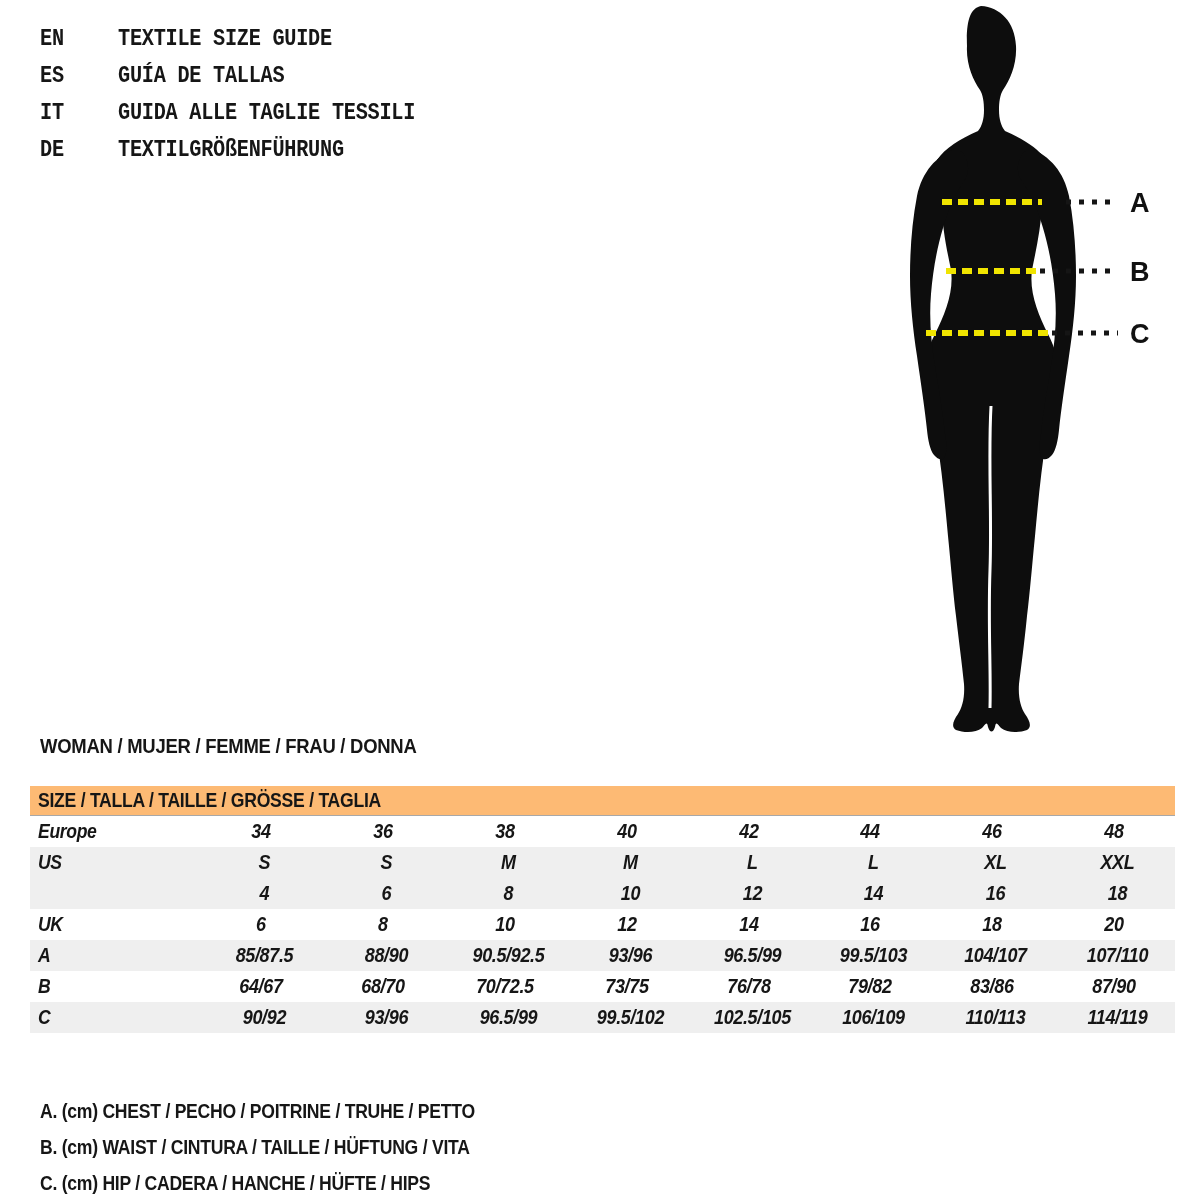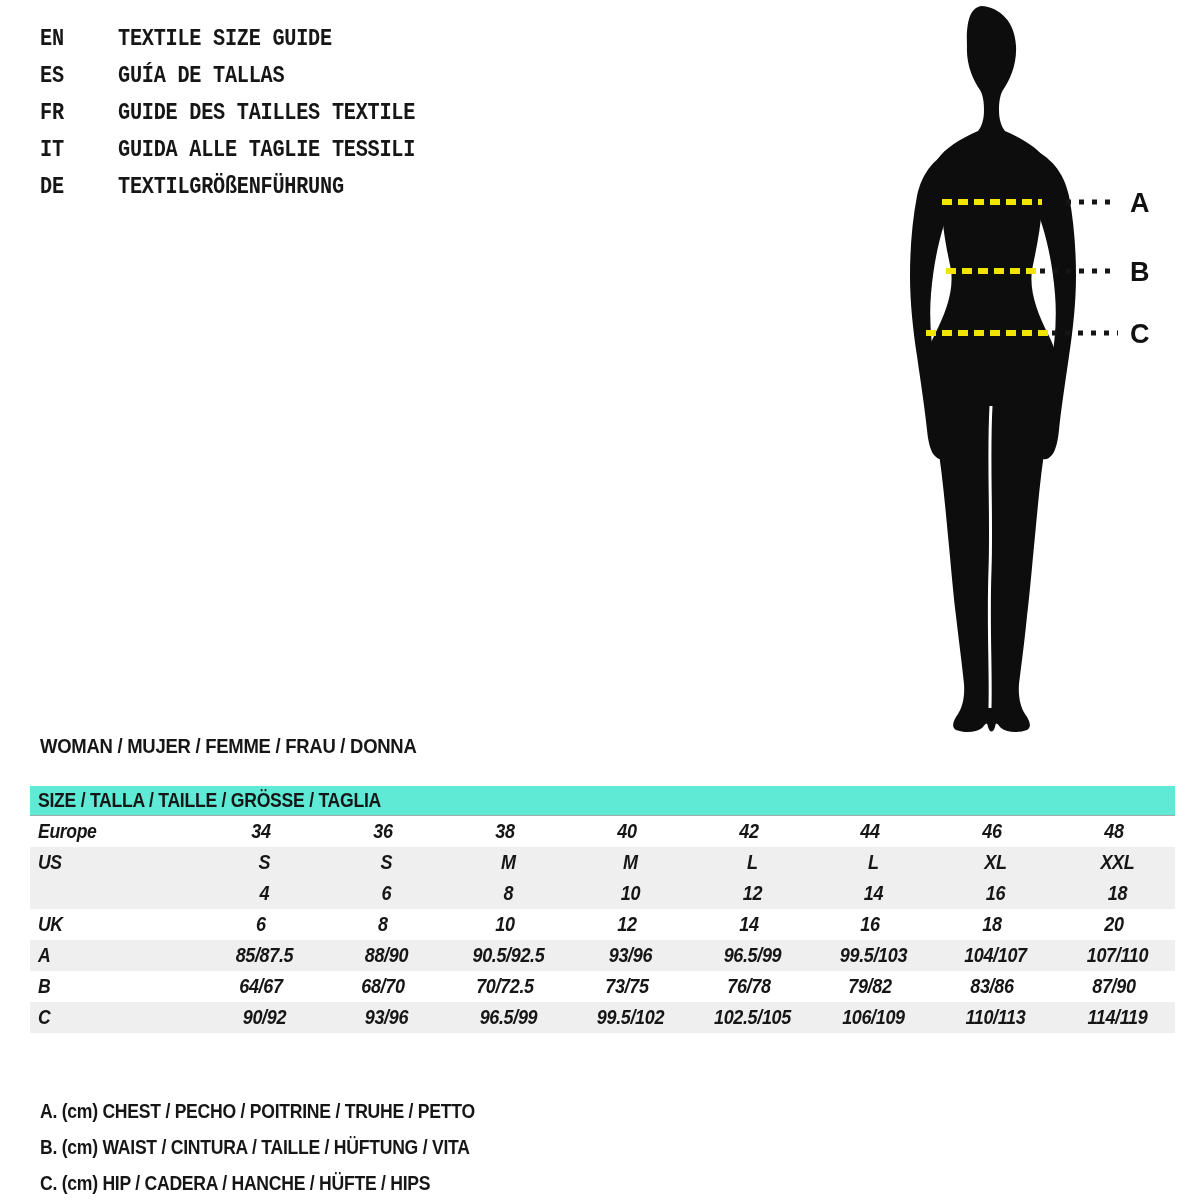--- a/index.html
+++ b/index.html
@@ -19,21 +19,21 @@
   .lang-title { font-size:23px; font-weight:700; letter-spacing:-0.3px; }
 
   
   .figure-wrap { position:absolute; left:880px; top:0; width:300px; height:745px; }
 
   
   .section-title { position:absolute; left:40px; top:734px; font-size:21px; font-weight:700; letter-spacing:-0.3px; }
 
   
   .size-table { position:absolute; left:30px; top:786px; width:1145px; }
-  .thead { height:30px; background:#5eead4; border-bottom:1px solid #a8a8a8;
+  .thead { height:30px; background:#fdba74; border-bottom:1px solid #a8a8a8;
            display:flex; align-items:center; padding-left:8px;
            font-size:20px; font-weight:700; letter-spacing:-0.3px; }
   .trow { display:flex; height:31px; align-items:center;font-style:italic; }
   .trow.shade { background:#efefef;gap:7px; }
   .cell { flex:1; text-align:center; font-size:20px; font-weight:700; letter-spacing:-0.4px; }
   .cell.lbl { flex:0 0 170px; text-align:left; padding-left:8px; }
 
   
   .legend { position:absolute; left:40px; top:1100px; }
   .legend-row { height:22px; margin-bottom:14px; font-size:20px; font-weight:700; letter-spacing:-0.3px; }
@@ -44,24 +44,20 @@
 <div class="page">
 
   <section class="lang-block">
     <div class="lang-row">
       <span class="lang-code sqzl">EN</span>
       <span class="lang-title sqzl">TEXTILE SIZE GUIDE</span>
     </div>
     <div class="lang-row">
       <span class="lang-code sqzl">ES</span>
       <span class="lang-title sqzl">GUÍA DE TALLAS</span>
-    </div>
-    <div class="lang-row">
-      <span class="lang-code sqzl">FR</span>
-      <span class="lang-title sqzl">GUIDE DES TAILLES TEXTILE</span>
     </div>
     <div class="lang-row">
       <span class="lang-code sqzl">IT</span>
       <span class="lang-title sqzl">GUIDA ALLE TAGLIE TESSILI</span>
     </div>
     <div class="lang-row">
       <span class="lang-code sqzl">DE</span>
       <span class="lang-title sqzl">TEXTILGRÖßENFÜHRUNG</span>
     </div>
   </section>

